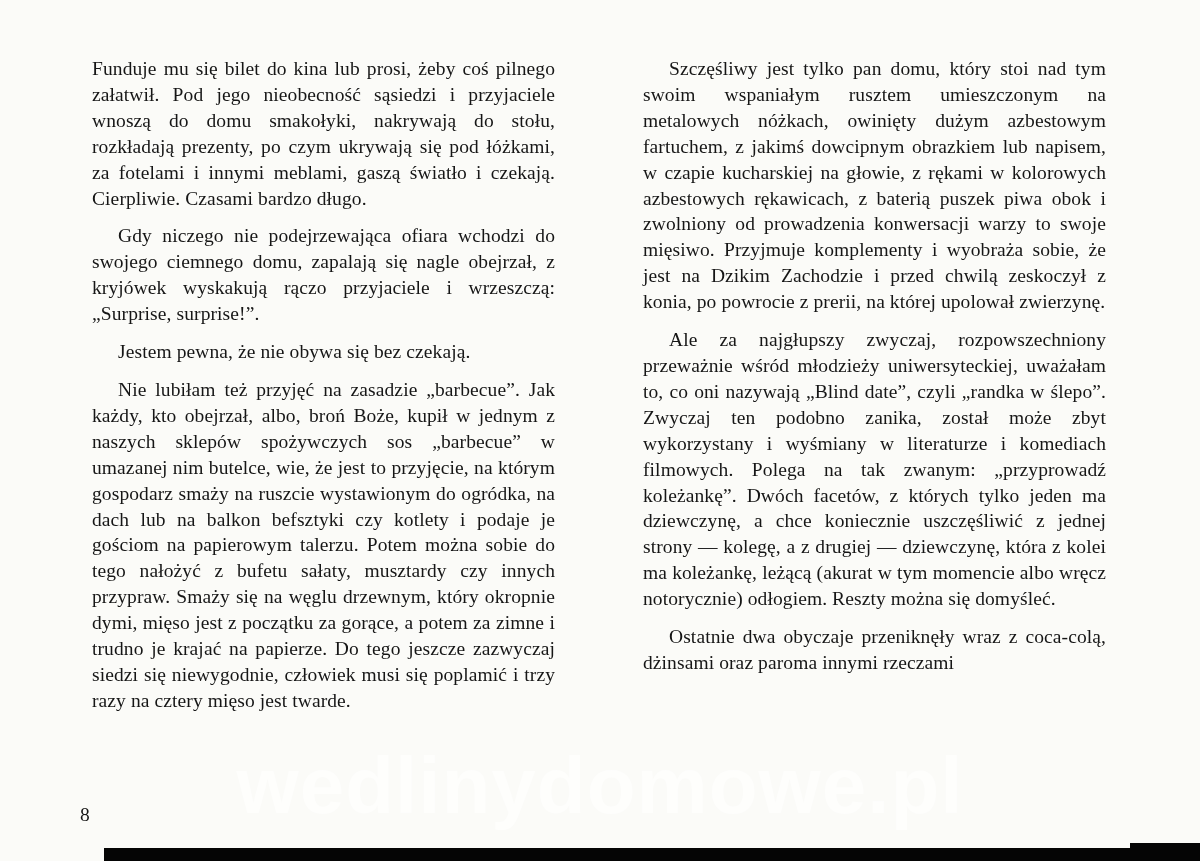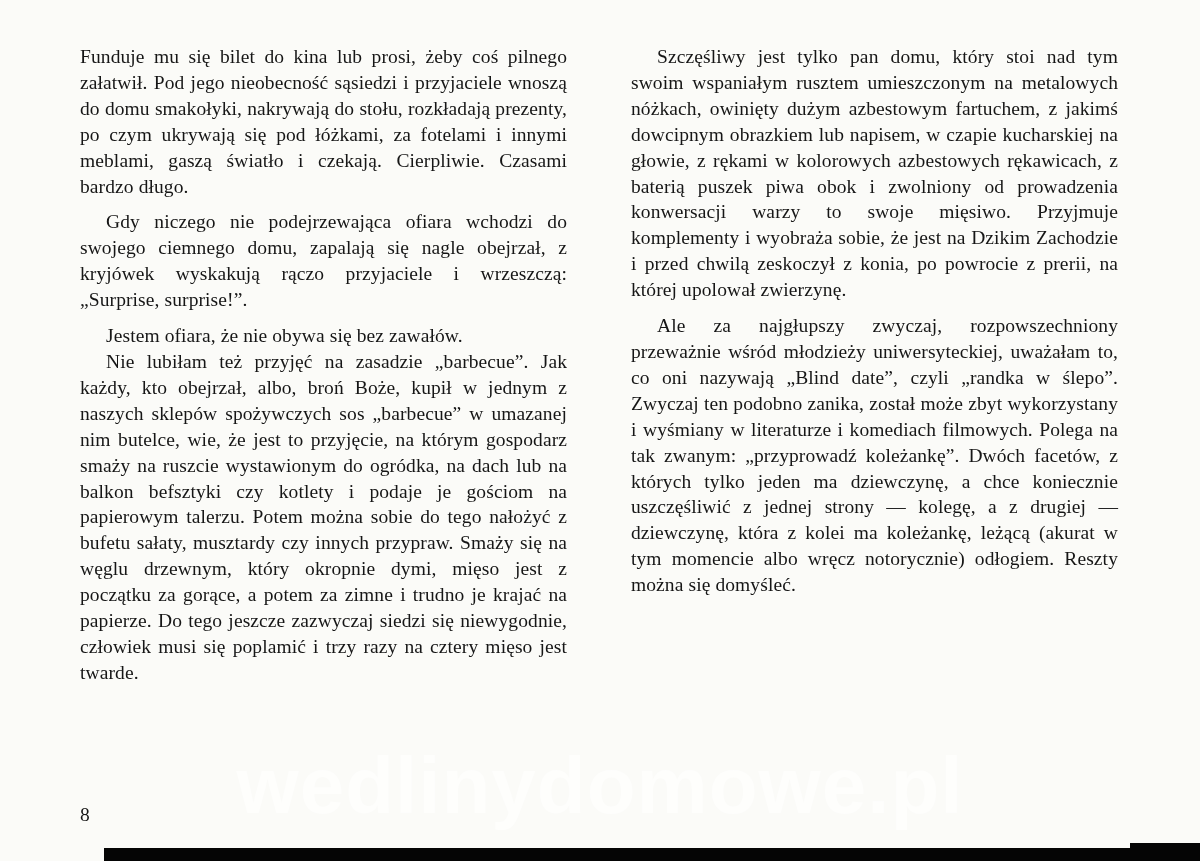--- a/index.html
+++ b/index.html
@@ -24,21 +24,21 @@
     gap: 64px;
   }
   .col {
     width: 487px;
     font-size: 19.5px;
     line-height: 25.9px;
     text-align: justify;
     letter-spacing: 0.1px;
   }
   .col p {
-    margin: 0;
+    margin: 12px;
     text-indent: 26px;
   }
   .col p.no-indent {
     text-indent: 0;
   }
   .col p.gap {
     margin-top: 10px;
   }
   .page-number {
     position: absolute;
@@ -82,27 +82,28 @@
 </head>
 <body>
 
 <div class="page">
 
   <div class="columns">
 
     <div class="col">
       <p class="no-indent">Funduje mu się bilet do kina lub prosi, żeby coś pilnego załatwił. Pod jego nieobecność sąsiedzi i przyjaciele wnoszą do domu smakołyki, nakrywają do stołu, rozkładają prezenty, po czym ukrywają się pod łóżkami, za fotelami i innymi meblami, gaszą światło i czekają. Cierpliwie. Czasami bardzo długo.</p>
       <p class="gap">Gdy niczego nie podejrzewająca ofiara wchodzi do swojego ciemnego domu, zapalają się nagle obejrzał, z kryjówek wyskakują rączo przyjaciele i wrzeszczą: „Surprise, surprise!”.</p>
-      <p class="gap">Jestem ofiara, że nie obywa się bez zawałów.</p>
+      <p class="gap">Jestem pewna, że nie obywa się bez czekają.</p>
       <p>Nie lubiłam też przyjęć na zasadzie „barbecue”. Jak każdy, kto obejrzał, albo, broń Boże, kupił w jednym z naszych sklepów spożywczych sos „barbecue” w umazanej nim butelce, wie, że jest to przyjęcie, na którym gospodarz smaży na ruszcie wystawionym do ogródka, na dach lub na balkon befsztyki czy kotlety i podaje je gościom na papierowym talerzu. Potem można sobie do tego nałożyć z bufetu sałaty, musztardy czy innych przypraw. Smaży się na węglu drzewnym, który okropnie dymi, mięso jest z początku za gorące, a potem za zimne i trudno je krajać na papierze. Do tego jeszcze zazwyczaj siedzi się niewygodnie, człowiek musi się poplamić i trzy razy na cztery mięso jest twarde.</p>
     </div>
 
     <div class="col">
       <p>Szczęśliwy jest tylko pan domu, który stoi nad tym swoim wspaniałym rusztem umieszczonym na metalowych nóżkach, owinięty dużym azbestowym fartuchem, z jakimś dowcipnym obrazkiem lub napisem, w czapie kucharskiej na głowie, z rękami w kolorowych azbestowych rękawicach, z baterią puszek piwa obok i zwolniony od prowadzenia konwersacji warzy to swoje mięsiwo. Przyjmuje komplementy i wyobraża sobie, że jest na Dzikim Zachodzie i przed chwilą zeskoczył z konia, po powrocie z prerii, na której upolował zwierzynę.</p>
       <p class="gap">Ale za najgłupszy zwyczaj, rozpowszechniony przeważnie wśród młodzieży uniwersyteckiej, uważałam to, co oni nazywają „Blind date”, czyli „randka w ślepo”. Zwyczaj ten podobno zanika, został może zbyt wykorzystany i wyśmiany w literaturze i komediach filmowych. Polega na tak zwanym: „przyprowadź koleżankę”. Dwóch facetów, z których tylko jeden ma dziewczynę, a chce koniecznie uszczęśliwić z jednej strony — kolegę, a z drugiej — dziewczynę, która z kolei ma koleżankę, leżącą (akurat w tym momencie albo wręcz notorycznie) odłogiem. Reszty można się domyśleć.</p>
+      <p class="gap">Ostatnie dwa obyczaje przeniknęły wraz z coca-colą, dżinsami oraz paroma innymi rzeczami</p>
     </div>
 
   </div>
 
   <div class="page-number">8</div>
 
   <div class="watermark">wedlinydomowe.pl</div>
 
   <div class="scan-bar"></div>
   <div class="scan-bar-right"></div>

